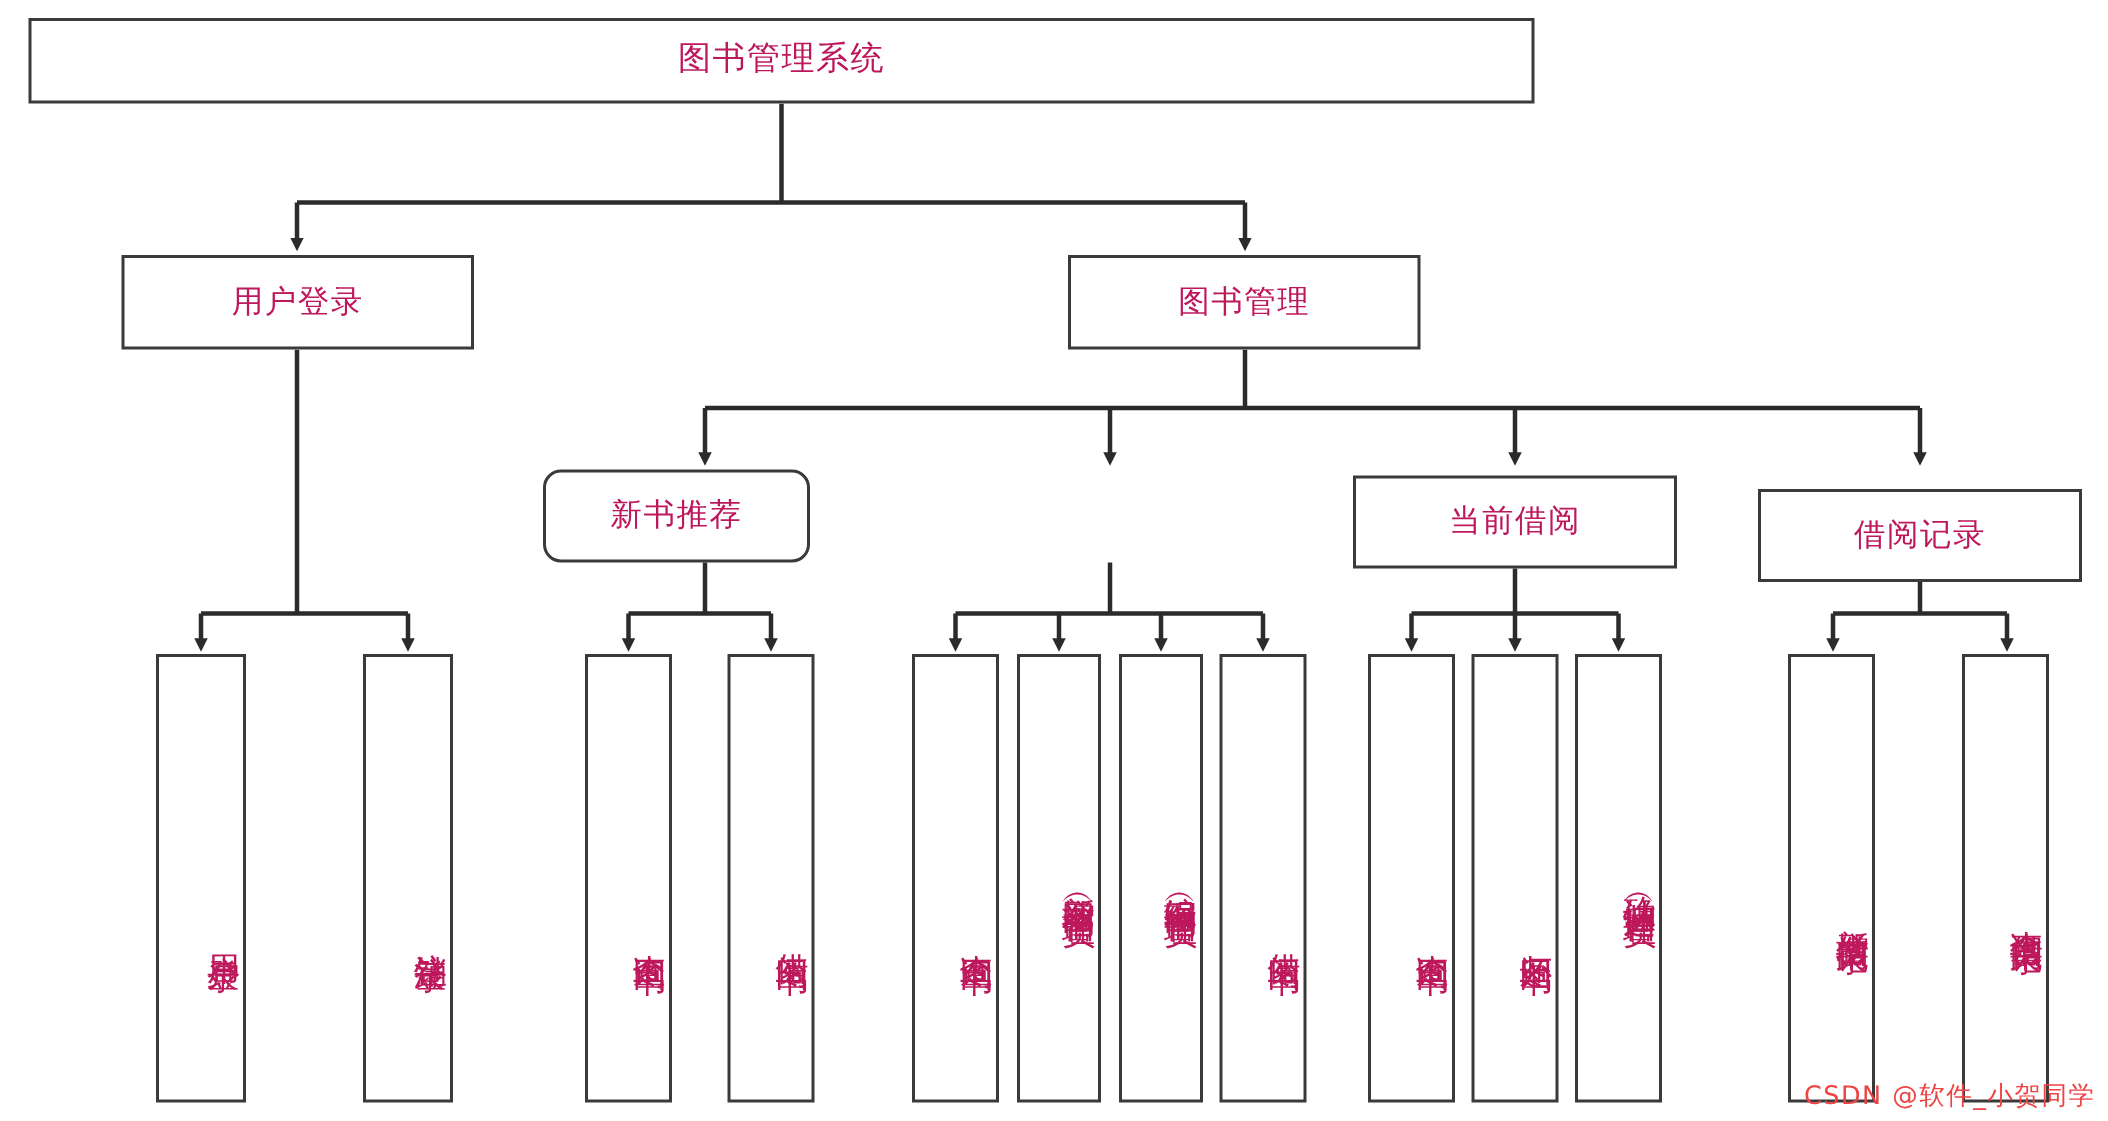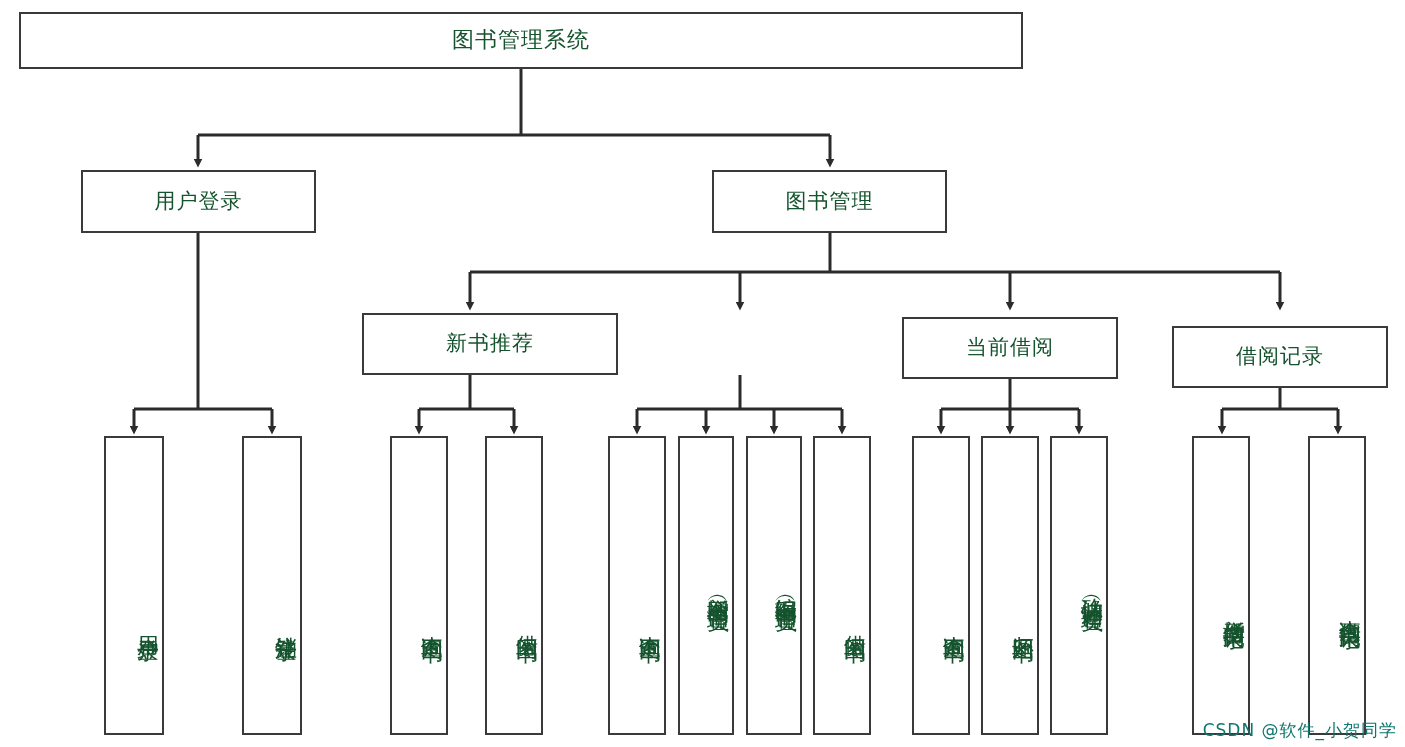--- a/index.html
+++ b/index.html
@@ -20,21 +20,21 @@
     pointer-events:none;
   }
   .node{
     position:absolute;
     box-sizing:border-box;
     background:#ffffff;
     border:2px solid #3a3a3a;
     display:flex;
     align-items:center;
     justify-content:center;
-    color:#14532d;
+    color:#be185d;
   }
   .node.h{
     font-size:21px;
     line-height:1.2;
     letter-spacing:1px;
   }
   .node.root{ font-size:22px; }
   .node.v{
     writing-mode:vertical-rl;
     text-orientation:upright;
@@ -46,21 +46,21 @@
     padding-top:6px;
     white-space:nowrap;
   }
   .node.v.tall{
     padding-top:4px;
   }
   .watermark{
     position:absolute;
     right:8px;bottom:5px;
     font-size:17px;
-    color:#0f766e;
+    color:#ef4444;
     letter-spacing:1px;
     white-space:nowrap;
     font-family:"DejaVu Sans","Liberation Sans",sans-serif;
   }
 </style>
 </head>
 <body>
 
 <div id="diagram">
 
@@ -112,21 +112,21 @@
       <path d="M1222,409 L1222,427" marker-end="url(#arrow)"></path>
       <path d="M1338,409 L1338,427" marker-end="url(#arrow)"></path>
     </g>
   </svg>
 
   <div class="node h root" style="left:19px;top:12px;width:1004px;height:57px;">图书管理系统</div>
 
   <div class="node h" style="left:81px;top:170px;width:235px;height:63px;">用户登录</div>
   <div class="node h" style="left:712px;top:170px;width:235px;height:63px;">图书管理</div>
 
-  <div class="node h" style="left:362px;top:313px;width:256px;height:62px;">新书推荐</div>
+  <div class="node h" style="left:362px;top:313px;width:178px;height:62px;border-radius:12px;">新书推荐</div>
   <div class="node h" style="left:902px;top:317px;width:216px;height:62px;">当前借阅</div>
   <div class="node h" style="left:1172px;top:313px;width:216px;height:62px;margin-top:13px;">借阅记录</div>
 
   <div class="node v" style="left:104px;top:436px;width:60px;height:299px;padding-top:72px;">用户登录</div>
   <div class="node v" style="left:242px;top:436px;width:60px;height:299px;padding-top:72px;">注销登录</div>
 
   <div class="node v" style="left:390px;top:436px;width:58px;height:299px;padding-top:72px;">查询图书</div>
   <div class="node v" style="left:485px;top:436px;width:58px;height:299px;padding-top:72px;">借阅图书</div>
 
   <div class="node v" style="left:608px;top:436px;width:58px;height:299px;padding-top:72px;">查询图书</div>

